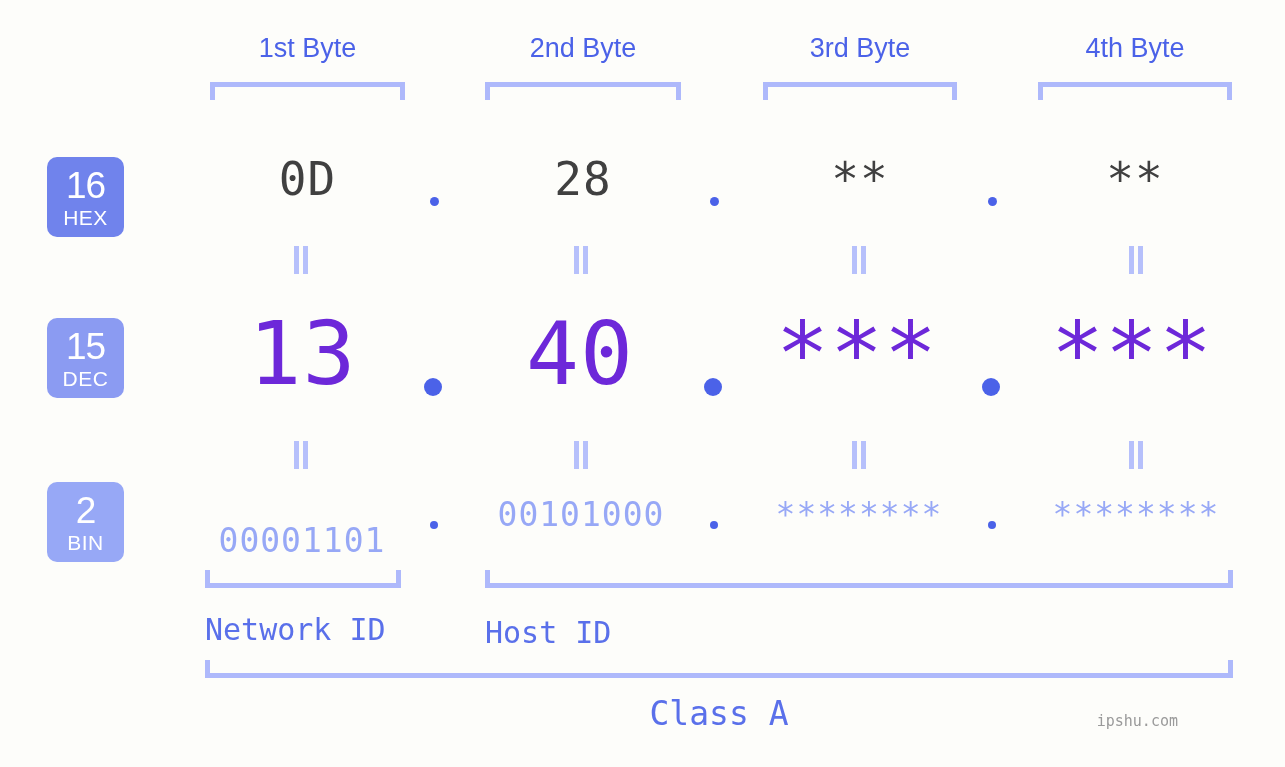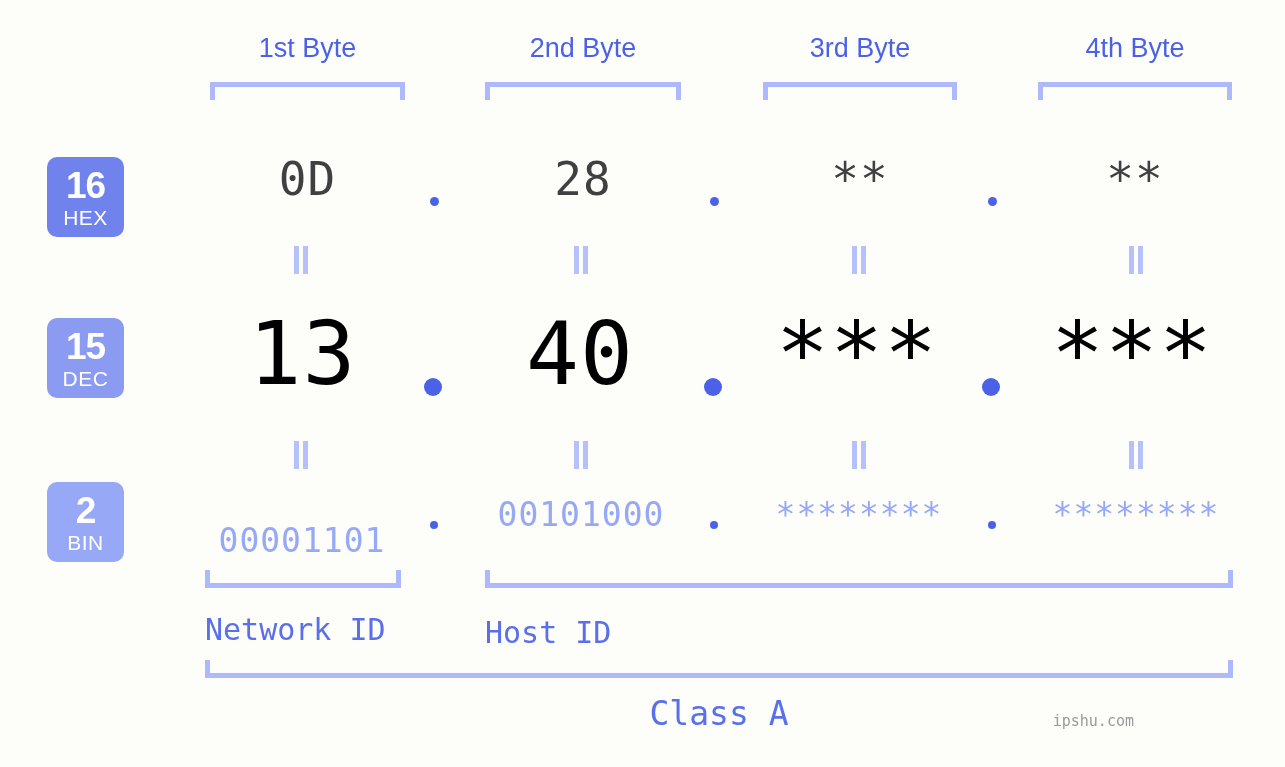--- a/index.html
+++ b/index.html
@@ -12,20 +12,21 @@
     height: 767px;
     background: #fdfdfa;
     font-family: "Liberation Sans", sans-serif;
     overflow: hidden;
     position: relative;
   }
   #page-root {
     position: relative;
     width: 1148px;
     height: 767px;
+    padding-left: 44px;
   }
 
   
   .byte-label {
     position: absolute;
     top: 33px;
     text-align: center;
     font-size: 27px;
     color: #4b62e8;
     font-family: "Liberation Sans", sans-serif;
@@ -61,21 +62,21 @@
     color: #ffffff;
     display: flex;
     flex-direction: column;
     align-items: center;
     justify-content: center;
     font-family: "Liberation Sans", sans-serif;
     line-height: 1;
   }
   .badge .num {
     font-size: 37px;
-    font-weight: 700;
+    font-weight: 400;
     letter-spacing: -1px;
   }
   .badge .sys {
     font-size: 21px;
     font-weight: 400;
     margin-top: 3px;
     letter-spacing: 0.5px;
   }
   #badge-hex { top: 157px; background: #7083ec; }
   #badge-dec { top: 318px; background: #8b9bf2; }
@@ -91,21 +92,21 @@
 
   .row-hex .value-cell {
     top: 152px;
     font-size: 46px;
     color: #404040;
     letter-spacing: 1px;
   }
   .row-dec .value-cell {
     top: 302px;
     font-size: 88px;
-    color: #000000;
+    color: #6d28d9;
     letter-spacing: 1px;
   }
   .row-bin .value-cell {
     top: 495px;
     font-size: 33px;
     color: #97a8f6;
     letter-spacing: 1px;
   }
 
   

